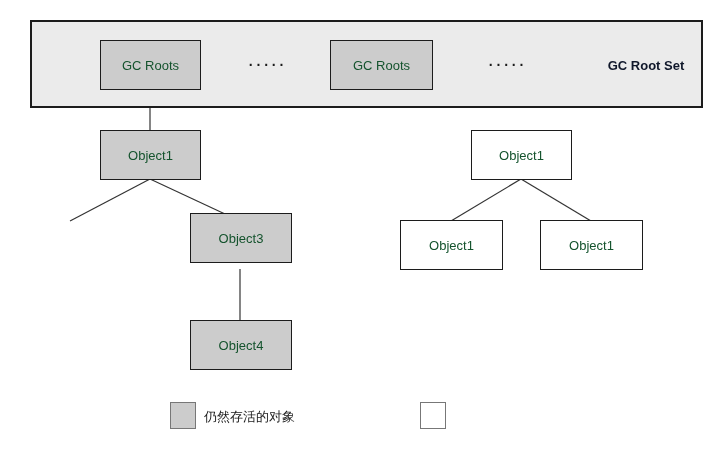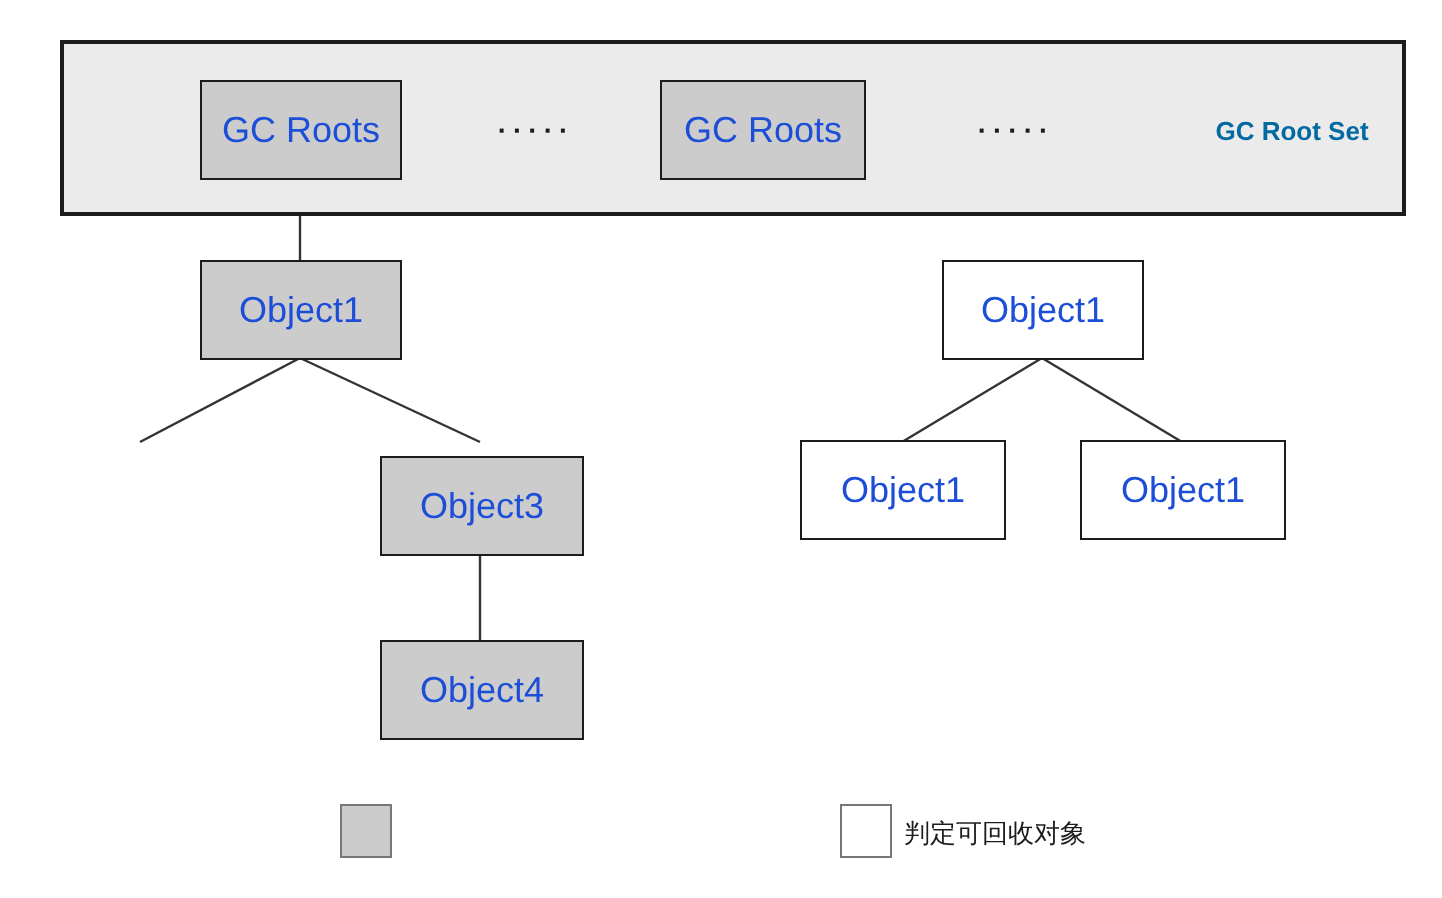--- a/index.html
+++ b/index.html
@@ -29,22 +29,22 @@
     border: 2px solid #1c1c1c;
     z-index: 2;
   }
   .node {
     position: absolute;
     width: 99px; height: 48px;
     border: 1px solid #1c1c1c;
     display: flex;
     align-items: center;
     justify-content: center;
-    font-size: 18px;
-    color: #1d4ed8;
+    font-size: 13px;
+    color: #14532d;
     z-index: 3;
     box-sizing: content-box;
   }
   .node.alive { background: #cccccc; }
   .node.recyclable { background: #ffffff; }
   .dots {
     position: absolute;
     top: 57px;
     width: 60px;
     text-align: center;
@@ -54,21 +54,21 @@
     color: #1c1c1c;
     z-index: 3;
   }
   .root-set-label {
     position: absolute;
     left: 596px; top: 58px;
     width: 100px;
     text-align: center;
     font-size: 13px;
     font-weight: bold;
-    color: #0369a1;
+    color: #0f172a;
     z-index: 3;
   }
   .legend-swatch {
     position: absolute;
     width: 24px; height: 25px;
     border: 1px solid #777777;
     z-index: 3;
   }
   .legend-label {
     position: absolute;
@@ -116,39 +116,39 @@
 
   <div class="dots" style="left:478px;">·····</div>
 
   <div class="root-set-label">GC Root Set</div>
 
   <div class="node alive" style="left:100px; top:130px;">
     <span>Object1</span>
   </div>
 
 
-  <div class="node alive" style="left:190px; top:228px; width:100px;">
+  <div class="node alive" style="left:190px; top:213px; width:100px;">
     <span>Object3</span>
   </div>
 
   <div class="node alive" style="left:190px; top:320px; width:100px;">
     <span>Object4</span>
   </div>
 
   <div class="node recyclable" style="left:471px; top:130px;">
     <span>Object1</span>
   </div>
 
   <div class="node recyclable" style="left:400px; top:220px; width:101px;">
     <span>Object1</span>
   </div>
 
   <div class="node recyclable" style="left:540px; top:220px; width:101px;">
     <span>Object1</span>
   </div>
 
   <div class="legend-swatch" style="left:170px; top:402px; background:#cccccc;"></div>
+  <div class="legend-label" style="left:204px; top:408px;">仍然存活的对象</div>
 
   <div class="legend-swatch" style="left:420px; top:402px; background:#ffffff;"></div>
-  <div class="legend-label" style="left:452px; top:408px;">判定可回收对象</div>
 
 
 </div>
 
 </body></html>

